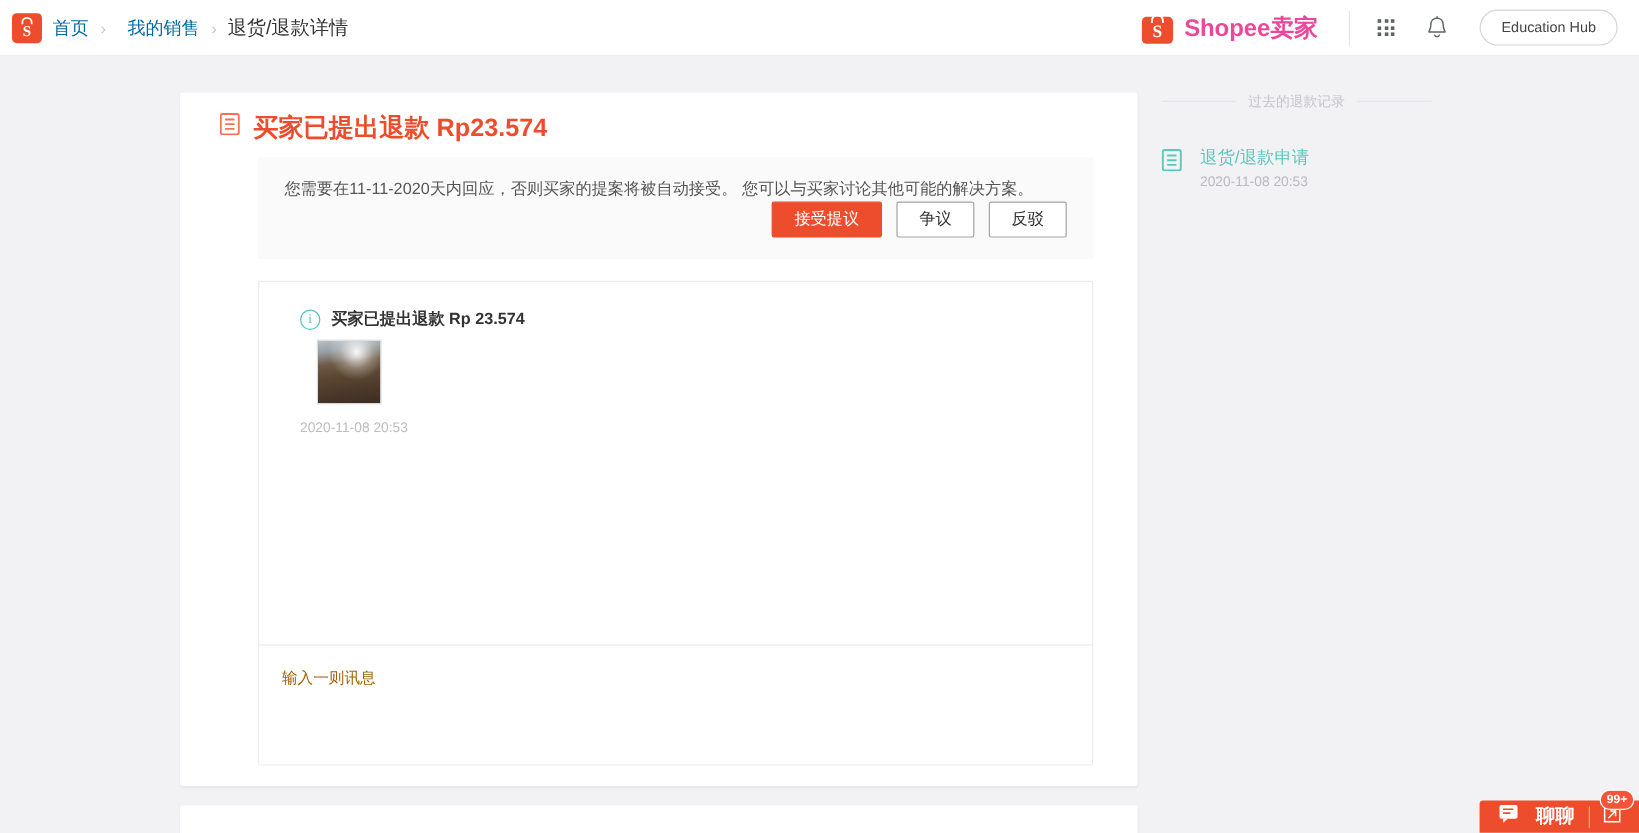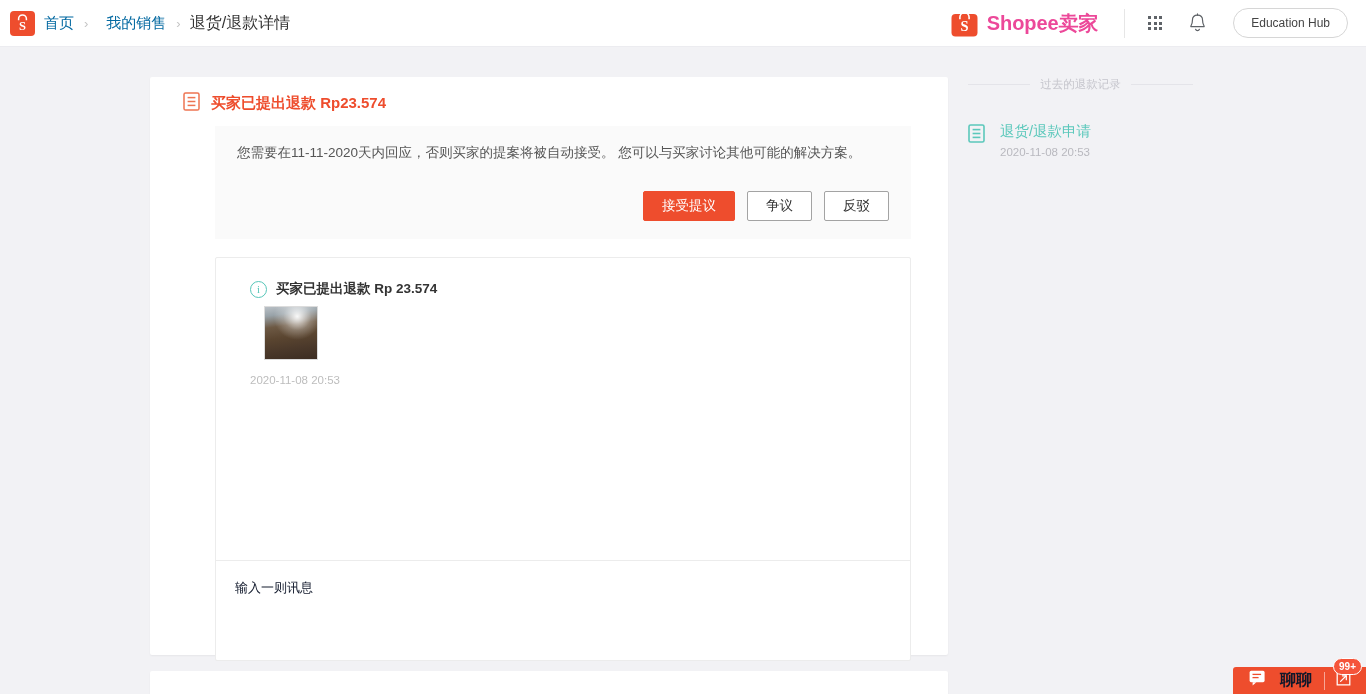--- a/index.html
+++ b/index.html
@@ -68,32 +68,32 @@
   }
   .card-main { height: 578px; }
   .card-bottom { top: 624px; height: 120px; }
 
   
   .alert-head {
     display: flex; align-items: center;
     padding: 15px 0 0 33px;
   }
   .alert-title {
-    font-size: 15px; color: #ee4d2d; font-weight: bold;
+    font-size: 21px; color: #ee4d2d; font-weight: bold;
     margin-left: 11px; white-space: nowrap;
   }
   .alert-box {
     margin: 11px 37px 0 65px;
     background: #fafafa;
     padding: 17px 22px 18px 22px;
   }
   .alert-text { font-size: 13.5px; color: #555555; line-height: 20px; }
   .alert-actions {
     display: flex; justify-content: flex-end; align-items: center;
-    margin-top: 28px;
+    margin-top: 0;
   }
   .btn {
     font-size: 13.5px; padding: 0 18px; height: 30px; line-height: 28px;
     border-radius: 2px; cursor: pointer; white-space: nowrap;
     margin-left: 12px; font-family: inherit;
   }
   .btn-primary { background: #ee4d2d; color: #ffffff; border: 1px solid #ee4d2d; }
   .btn-ghost { background: #ffffff; color: #333333; border: 1px solid #a3a3a3; }
 
   
@@ -124,21 +124,21 @@
     background:
       radial-gradient(circle at 62% 18%, rgba(255,255,255,0.95) 0%, rgba(255,255,255,0.25) 26%, rgba(255,255,255,0) 44%),
       linear-gradient(172deg, #b9c0c6 0%, #98a2a8 16%, #6d5944 36%, #5a4530 56%, #4a382a 78%, #3c2d22 100%);
     filter: blur(0.5px);
     cursor: pointer;
   }
   .msg-time { margin-top: 14px; font-size: 11.5px; color: #bdbdbd; }
 
   .chat-divider { height: 1px; background: #ececec; }
   .chat-input-area { padding: 18px 19px 0 19px; height: 99px; position: relative; }
-  .chat-placeholder { font-size: 13px; color: #0f172a; }
+  .chat-placeholder { font-size: 13px; color: #a16207; }
   .chat-tools {
     position: absolute; left: 19px; right: 19px; bottom: 16px;
     display: flex; align-items: center;
   }
   .img-icon { cursor: pointer; display: flex; }
   .btn-submit {
     margin-left: auto;
     border: 1px solid #f2a08c; background: #ffffff; color: #ee4d2d;
     font-size: 13.5px; padding: 0 17px; height: 28px; line-height: 26px;
     border-radius: 2px; cursor: pointer; font-family: inherit;
@@ -161,21 +161,21 @@
 
   
   .chat-widget {
     position: absolute; right: 0px; bottom: 0px;
     height: 27px; background: #ee4d2d;
     border-radius: 3px 0 0 0;
     display: flex; align-items: center;
     padding: 0 15px 0 16px; cursor: pointer;
   }
   .cw-label {
-    color: #0f172a; font-size: 16px; font-weight: bold;
+    color: #ffffff; font-size: 16px; font-weight: bold;
     margin-left: 11px; white-space: nowrap;
   }
   .cw-sep { width: 1px; height: 18px; background: rgba(255,255,255,0.5); margin: 0 11px 0 12px; }
   .cw-badge {
     position: absolute; top: -9px; right: 4px;
     background: #f5543a; color: #ffffff;
     border: 1.5px solid #ffffff; border-radius: 10px;
     font-size: 10px; line-height: 15px; padding: 0 5px; min-width: 26px;
     text-align: center; font-weight: bold;
   }

